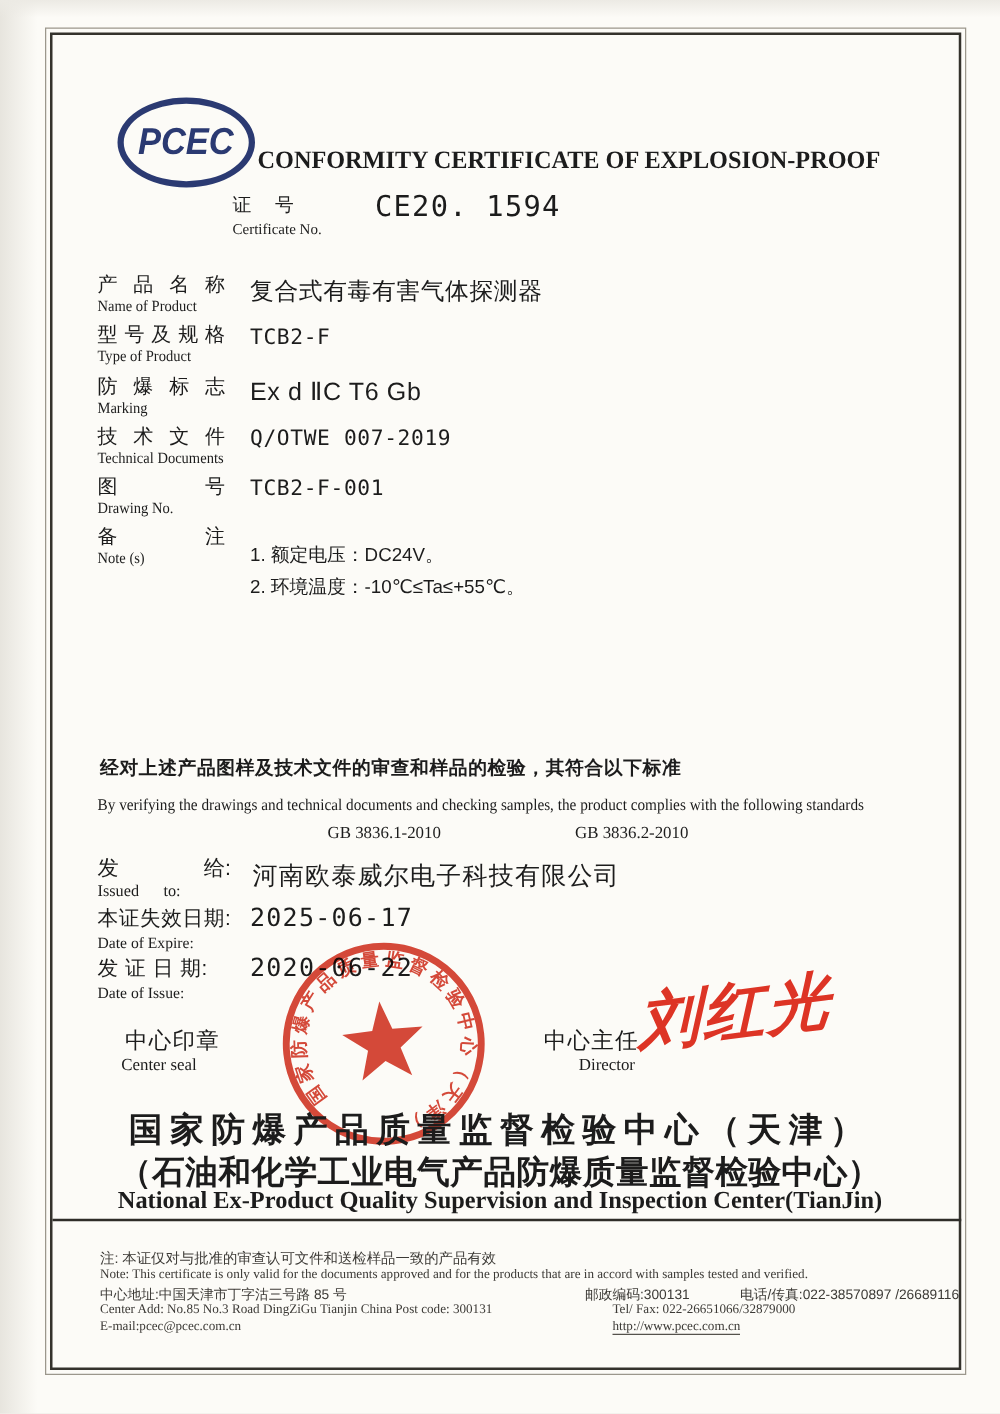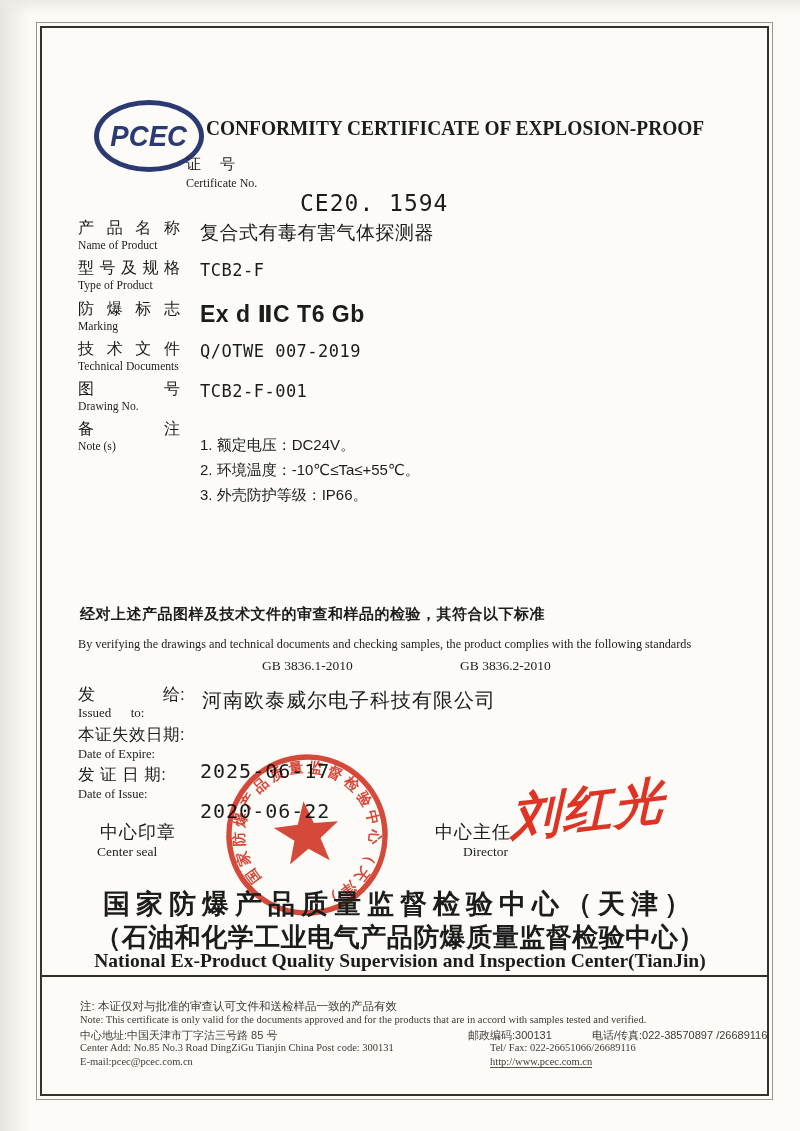--- a/index.html
+++ b/index.html
@@ -17,26 +17,26 @@
     background:linear-gradient(180deg,#eceae4,rgba(255,255,255,0)); pointer-events:none; }
   .frame-outer{
     position:absolute; left:36px; top:22px; width:737px; height:1078px;
     border:1px solid #9b978c;
   }
   .frame-inner{
     position:absolute; left:3px; top:3px; right:3px; bottom:3px;
     border:2px solid #34322c;
   }
   .serif{ font-family:"Liberation Serif","DejaVu Serif",serif; }
-  .mono{ font-family:"DejaVu Sans Mono","Liberation Mono",monospace;margin-top:37px; }
+  .mono{ font-family:"DejaVu Sans Mono","Liberation Mono",monospace; }
   .abs{ position:absolute; }
   .pre{ white-space:pre; }
 
   .logo{
-    left:94px; top:100px; width:110px; height:72px;
+    left:94px; top:78px; width:110px; height:72px;
     border:5px solid #2b3a72; border-radius:50%;
     display:flex; align-items:center; justify-content:center;text-align:right;
   }
   .logo span{
     color:#2b3a72; font-weight:bold; font-style:italic;
     font-size:30px; letter-spacing:0; transform:scaleX(.92);
     font-family:"Liberation Sans",sans-serif;
   }
   .title-cn{
     left:212px; top:54px; font-size:48px; font-weight:bold;
@@ -52,21 +52,21 @@
   .certno-en{ left:186px; top:176px; font-size:12px; }
   .certno-val{ left:300px; top:153px; font-size:23px; letter-spacing:1px; }
 
   .field{ left:0; top:0; width:800px; }
   .flabel-cn{ position:absolute; left:78px; width:102px; font-size:16px;
     text-align:justify; text-align-last:justify; }
   .flabel-en{ position:absolute; left:78px; top:20px; font-size:12.5px; white-space:nowrap;
     font-family:"Liberation Serif","DejaVu Serif",serif; transform:scaleX(.93); transform-origin:left; }
   .fvalue{ position:absolute; left:200px; top:2px; font-size:19px; letter-spacing:.5px; white-space:nowrap; }
   .fvalue.code{ font-family:"DejaVu Sans Mono","Liberation Mono",monospace; font-size:17px; }
-  .fvalue.marking{ font-weight:bold; font-size:23px; letter-spacing:.5px; }
+  .fvalue.marking{ font-weight:normal; font-size:20px; letter-spacing:.5px; }
   .notes{ position:absolute; left:200px; top:432px; font-size:15px; line-height:25px; }
 
   .stmt-cn{ left:80px; top:605px; font-size:15px; font-weight:bold; letter-spacing:.5px; }
   .stmt-en{ left:78px; top:636px; font-size:13px; white-space:nowrap;
     transform:scaleX(.94); transform-origin:left; }
   .std1{ left:262px; top:658px; font-size:13.5px; }
   .std2{ left:460px; top:658px; font-size:13.5px; }
 
   .issued-cn{ left:78px; top:683px; font-size:17px; }
   .issued-en{ left:78px; top:705px; font-size:13px; }
@@ -150,21 +150,20 @@
     <span class="flabel-en">Drawing No.</span>
     <span class="fvalue code">TCB2-F-001</span>
   </div>
   <div class="abs field" style="top:419px">
     <span class="flabel-cn">备注</span>
     <span class="flabel-en serif" style="font-family:'Liberation Serif',serif">Note (s)</span>
   </div>
   <div class="notes">
     <div>1. 额定电压：DC24V。</div>
     <div>2. 环境温度：-10℃≤Ta≤+55℃。</div>
-    <div>3. 外壳防护等级：IP66。</div>
   </div>
 
   <div class="abs stmt-cn">经对上述产品图样及技术文件的审查和样品的检验，其符合以下标准</div>
   <div class="abs stmt-en serif">By verifying the drawings and technical documents and checking samples, the product complies with the following standards</div>
   <div class="abs std1 serif">GB 3836.1-2010</div>
   <div class="abs std2 serif">GB 3836.2-2010</div>
 
   <div class="abs issued-cn">发　　　　给:</div>
   <div class="abs issued-en serif pre">Issued      to:</div>
   <div class="abs issued-val">河南欧泰威尔电子科技有限公司</div>
@@ -199,16 +198,16 @@
   <div class="abs org-sub">（石油和化学工业电气产品防爆质量监督检验中心）</div>
   <div class="abs org-en">National Ex-Product Quality Supervision and Inspection Center(TianJin)</div>
   <div class="abs org-divider"></div>
 
   <div class="abs foot fn-cn">注: 本证仅对与批准的审查认可文件和送检样品一致的产品有效</div>
   <div class="abs foot fn-en serif">Note: This certificate is only valid for the documents approved and for the products that are in accord with samples tested and verified.</div>
   <div class="abs foot f-addr-cn">中心地址:中国天津市丁字沽三号路 85 号</div>
   <div class="abs foot f-post">邮政编码:300131</div>
   <div class="abs foot f-tel-cn">电话/传真:022-38570897 /26689116</div>
   <div class="abs foot f-addr-en serif">Center Add: No.85 No.3 Road DingZiGu Tianjin China Post code: 300131</div>
-  <div class="abs foot f-tel-en serif">Tel/ Fax: 022-26651066/26689116</div>
+  <div class="abs foot f-tel-en serif">Tel/ Fax: 022-26651066/32879000</div>
   <div class="abs foot f-email serif">E-mail:pcec@pcec.com.cn</div>
   <div class="abs foot f-web serif">http://www.pcec.com.cn</div>
 </div>
 
 </body></html>

